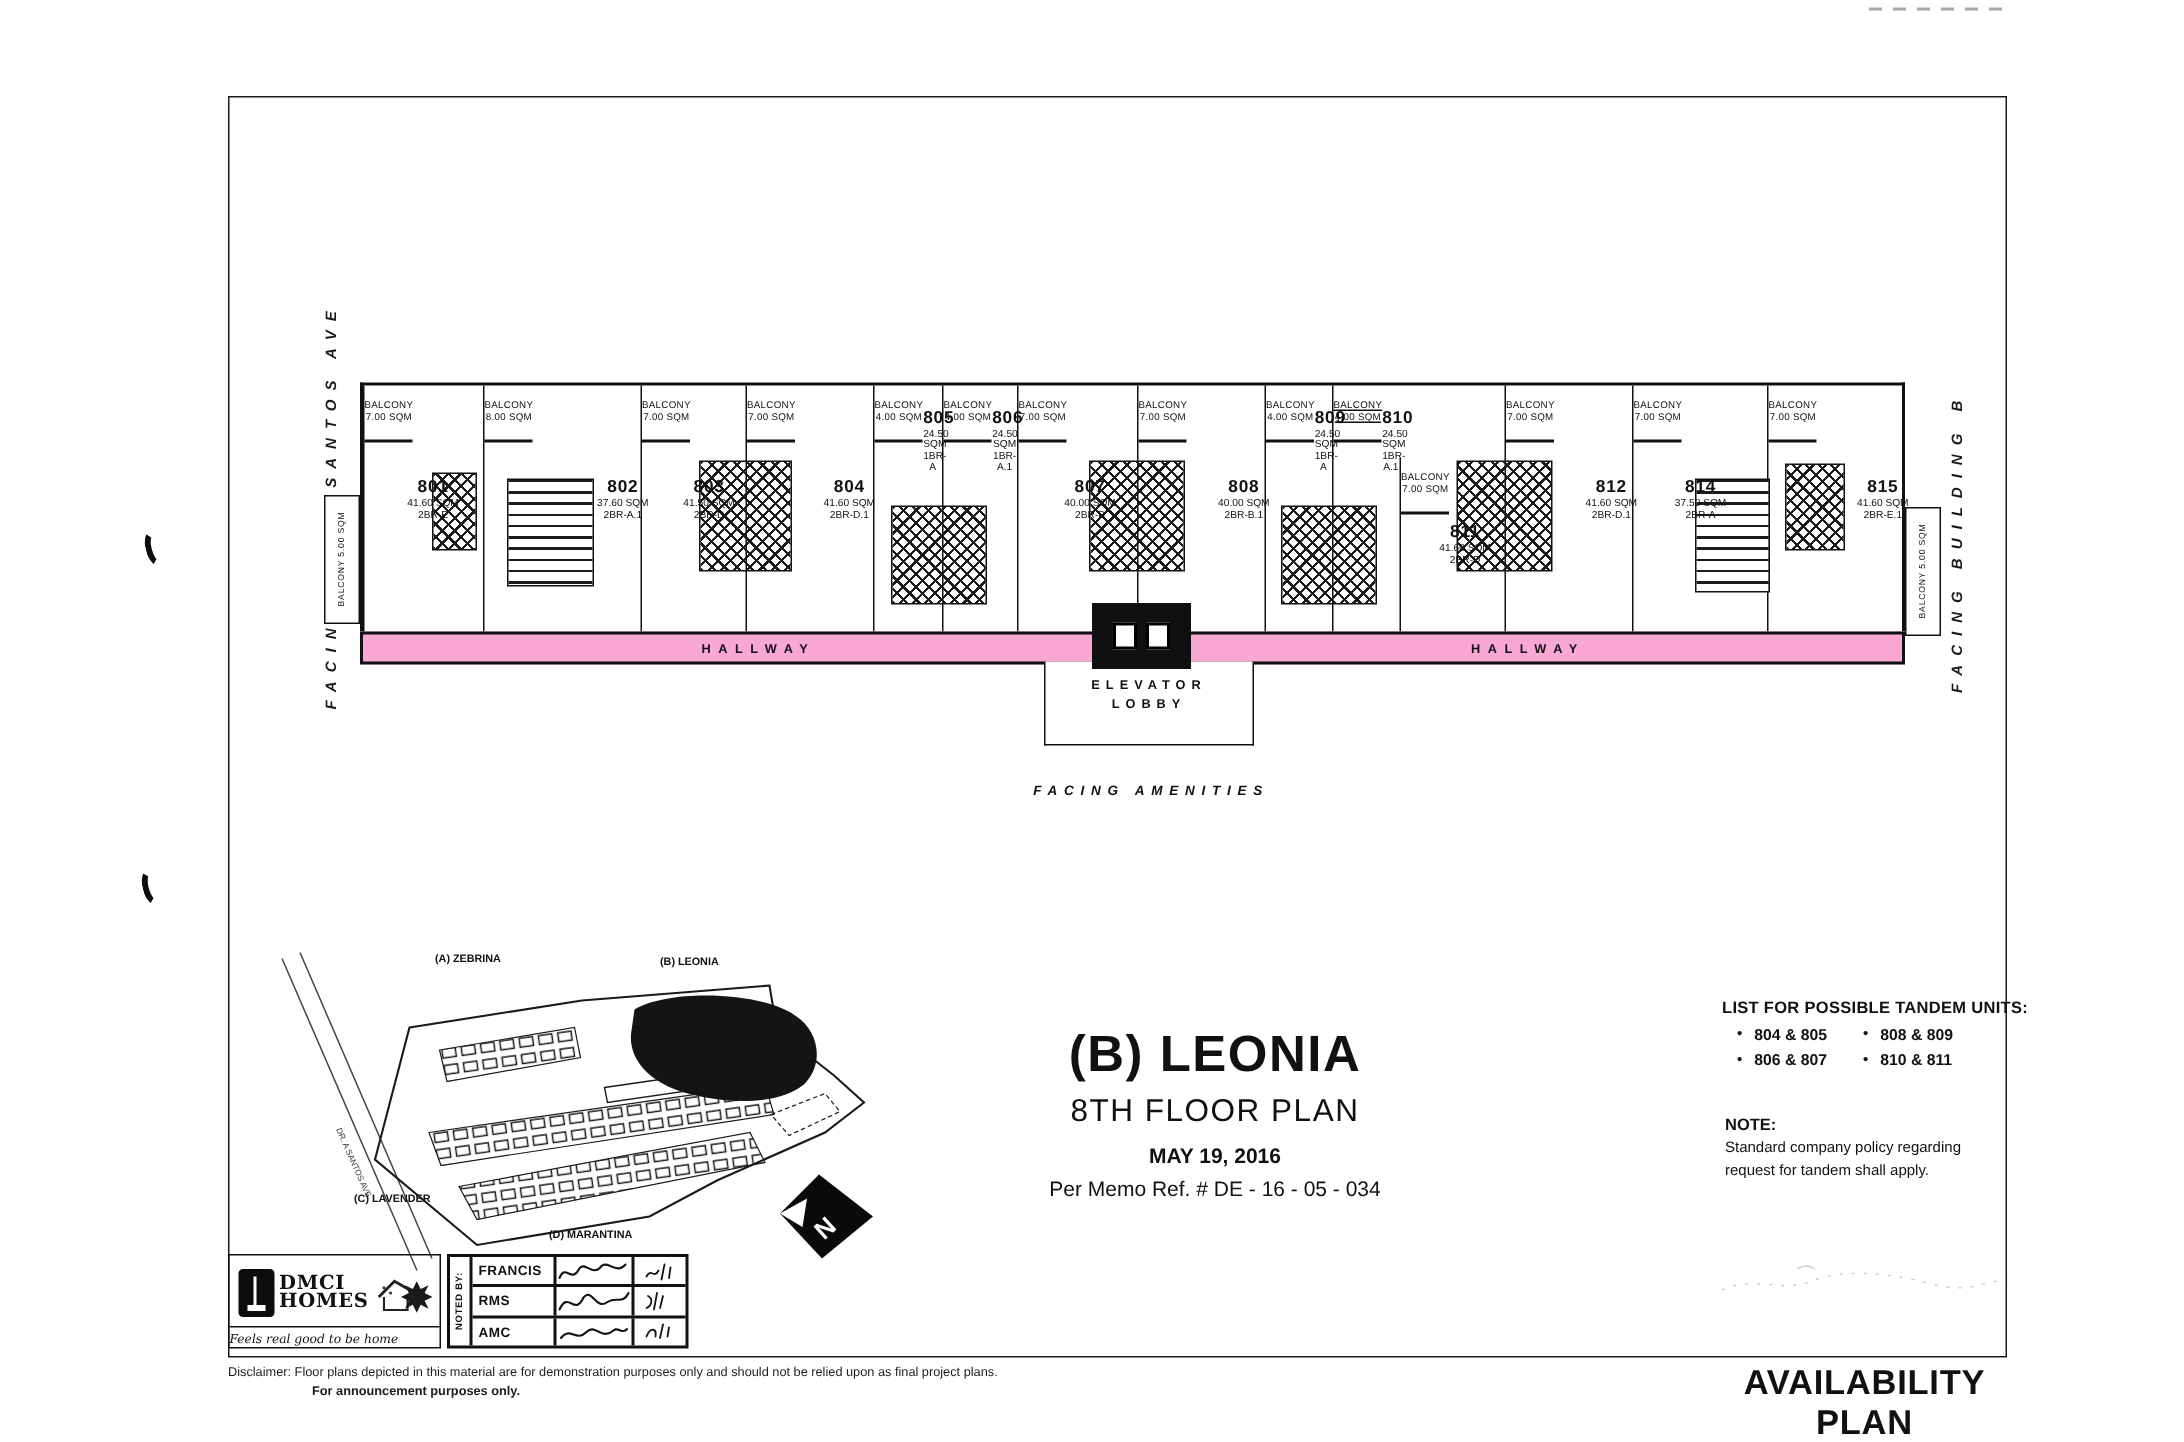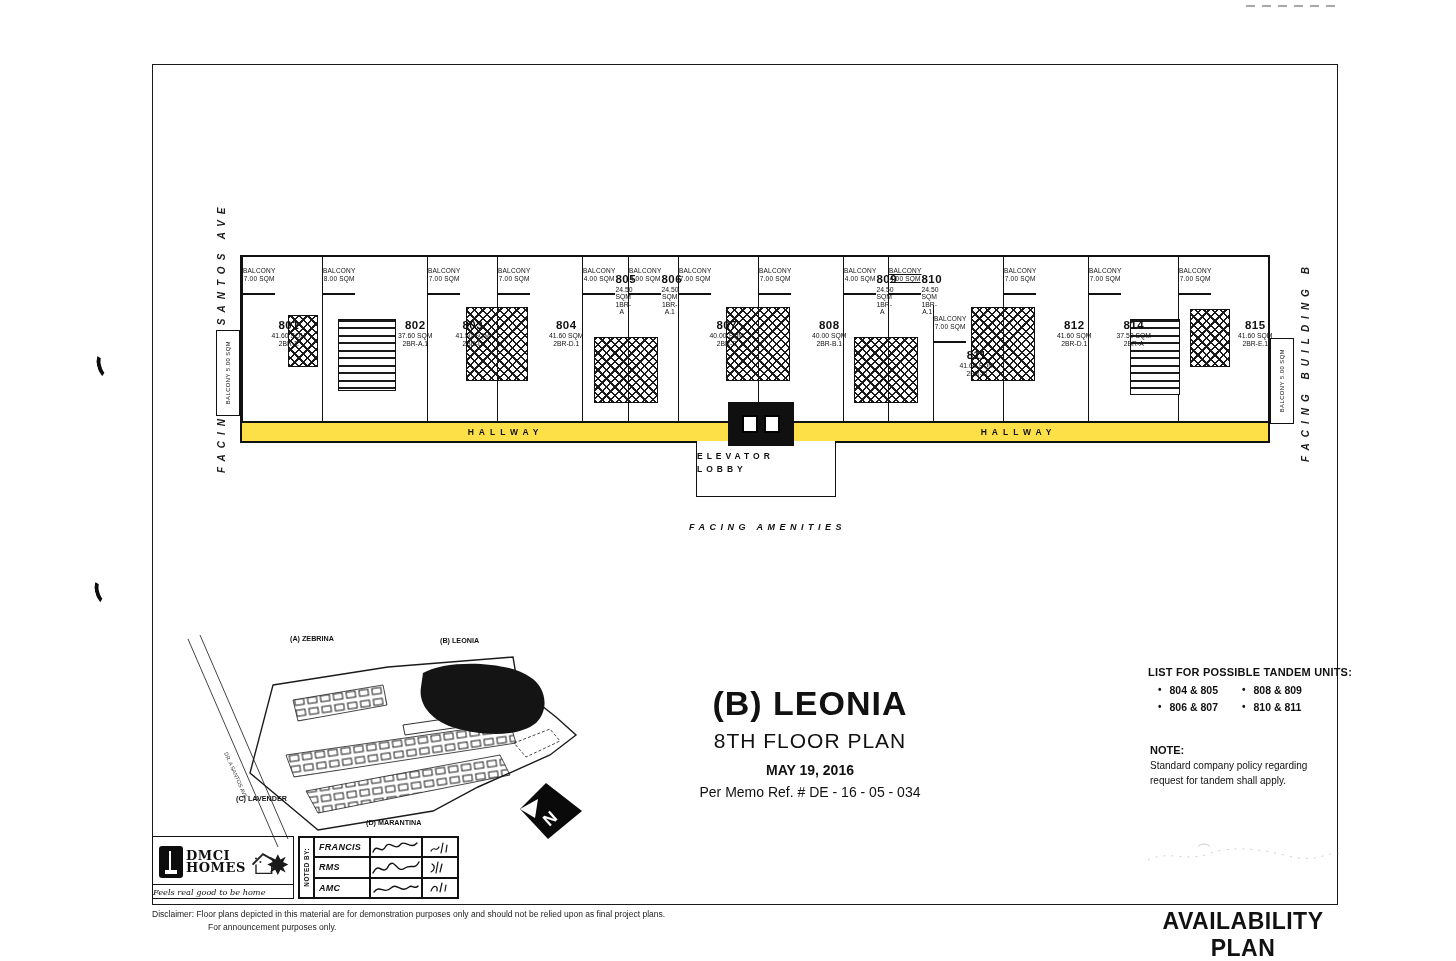--- a/index.html
+++ b/index.html
@@ -37,35 +37,35 @@
   .ulabel { position:absolute; left:0; right:0; text-align:center; display:flex; flex-direction:column; gap:1px; z-index:3; }
   .uno { font-size:11.5px; font-weight:bold; letter-spacing:.5px; }
   .usub { font-size:6.8px; }
 
   .core { position:absolute; z-index:1; border:1.8px solid #111; background:
     repeating-linear-gradient(45deg,#1b1b1b 0 1.5px, transparent 1.5px 6px),
     repeating-linear-gradient(135deg,#1b1b1b 0 1.5px, transparent 1.5px 6px); }
   .stairs { position:absolute; z-index:1; border:1.8px solid #111; background:
     repeating-linear-gradient(180deg,#1b1b1b 0 1.6px, #fff 1.6px 7.5px); }
 
-  .hallway { position:relative; height:22px; border:2.5px solid #111; border-top:2px solid #111; background:#fde047; }
+  .hallway { position:relative; height:22px; border:2.5px solid #111; border-top:2px solid #111; background:#f9a8d4; }
   .hall-label { position:absolute; top:4px; font-size:8.5px; font-weight:bold; letter-spacing:5px; }
   .hall-label.hl { left:22%; } .hall-label.hr { left:72%; }
 
   .side-balc { position:absolute; border:1.8px solid #111; background:#fff; width:24px; height:86px;
     display:flex; align-items:center; justify-content:center; }
   .side-balc span { writing-mode:vertical-rl; transform:rotate(180deg); font-size:5.8px; letter-spacing:.5px; text-align:center; line-height:1.1; }
   .sb-left  { left:216px; top:330px; }
   .sb-right { left:1270px; top:338px; }
 
   .elev-shaft { position:absolute; left:728px; top:402px; width:66px; height:44px; background:#101010;
     display:flex; align-items:center; justify-content:center; gap:6px; z-index:4; }
   .elev-shaft i { display:block; width:16px; height:18px; background:#fff; border:2px solid #000; }
   .lobby { position:absolute; left:696px; top:441px; width:140px; height:56px; background:#fff;
-    border:1.8px solid #111; border-top:none; z-index:2; text-align:left; padding-top:9px; }
+    border:1.8px solid #111; border-top:none; z-index:2; text-align:center; padding-top:9px; }
   .lobby div { font-size:8.5px; font-weight:bold; letter-spacing:4px; line-height:1.5; }
   .facing-amenities { position:absolute; left:655px; top:522px; width:225px; text-align:center;
     font-size:9px; font-weight:bold; font-style:italic; letter-spacing:4.5px; }
 
   
   .sitemap { position:absolute; left:178px; top:625px; }
   .sitemap text { font-family:"Liberation Sans",sans-serif; }
 
   
   .title-block { position:absolute; left:625px; top:684px; width:370px; text-align:center; }
@@ -91,29 +91,29 @@
   .logo-mark { width:24px; height:32px; background:#0d0d0d; border-radius:3px; position:relative; flex:0 0 auto; }
   .logo-mark::before { content:""; position:absolute; left:10px; top:5px; width:2px; height:20px; background:#fff; }
   .logo-mark::after { content:""; position:absolute; left:6px; bottom:4px; width:12px; height:4px; background:#fff; }
   .logo-name { font-family:"DejaVu Serif", serif; font-weight:bold; font-size:13px; line-height:.92; letter-spacing:.5px; }
   .logo-tag { border-top:1.6px solid #111; font-family:"DejaVu Serif", serif; font-style:italic;
     font-size:8.2px; text-align:left; padding:2px 0 1px; }
   .noted { position:absolute; left:298px; top:836px; height:63px; display:flex; border:2px solid #111; background:#fff; }
   .noted-label { width:15px; border-right:2px solid #111; display:flex; align-items:center; justify-content:center; }
   .noted-label span { writing-mode:vertical-rl; transform:rotate(180deg); font-size:6.3px; font-weight:bold; letter-spacing:.5px; }
   .noted-rows { display:flex; flex-direction:column; }
-  .noted-row { display:flex; flex:1; border-top:2px solid #111;font-style:italic; }
+  .noted-row { display:flex; flex:1; border-top:2px solid #111; }
   .noted-row:first-child { border-top:none; }
   .cell-name { width:56px; border-right:2px solid #111; font-size:9px; font-weight:bold; display:flex; align-items:center; padding-left:4px; letter-spacing:.3px; }
   .cell-sig  { width:52px; border-right:2px solid #111; display:flex; align-items:center; justify-content:center; overflow:hidden; }
   .cell-date { width:34px; display:flex; align-items:center; justify-content:center; overflow:hidden; }
 
   
   .disclaimer { position:absolute; left:152px; top:908px; font-size:8.5px; color:#1c1c1c; line-height:1.5; }
-  .disclaimer .ind { padding-left:56px; }
+  .disclaimer .ind { padding-left:56px;font-weight:bold; }
   .availability { position:absolute; left:1128px; top:908px; width:230px; text-align:center;
     font-size:23px; font-weight:bold; letter-spacing:.5px; }
 </style>
 </head>
 <body>
 
 <div class="page">
 
   <div class="sheet-border"></div>
   <div class="scan-dashes"></div>

